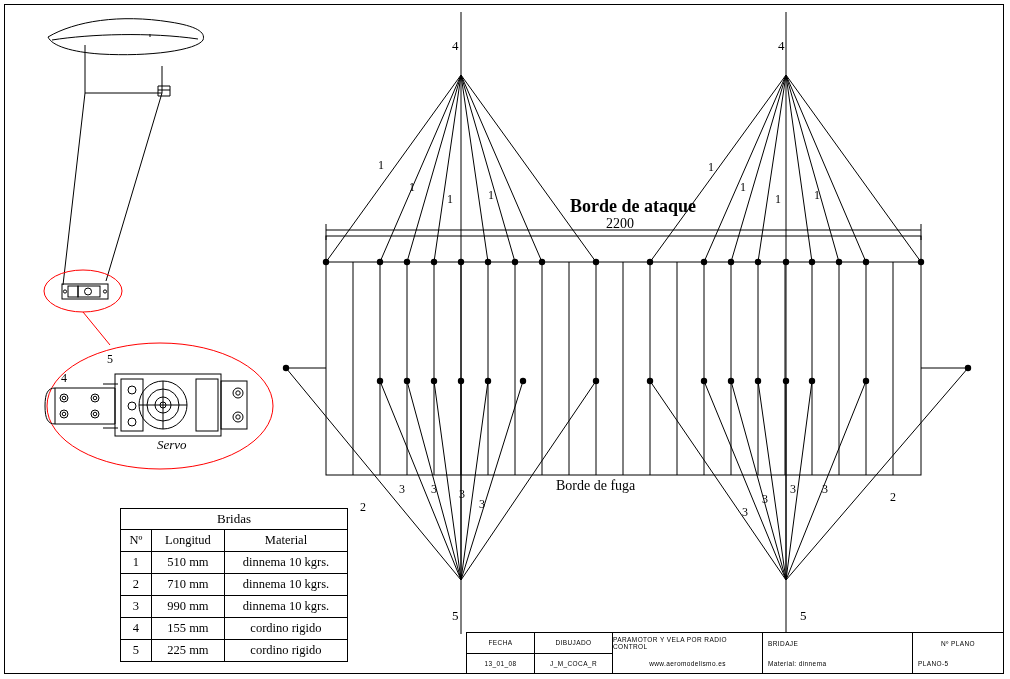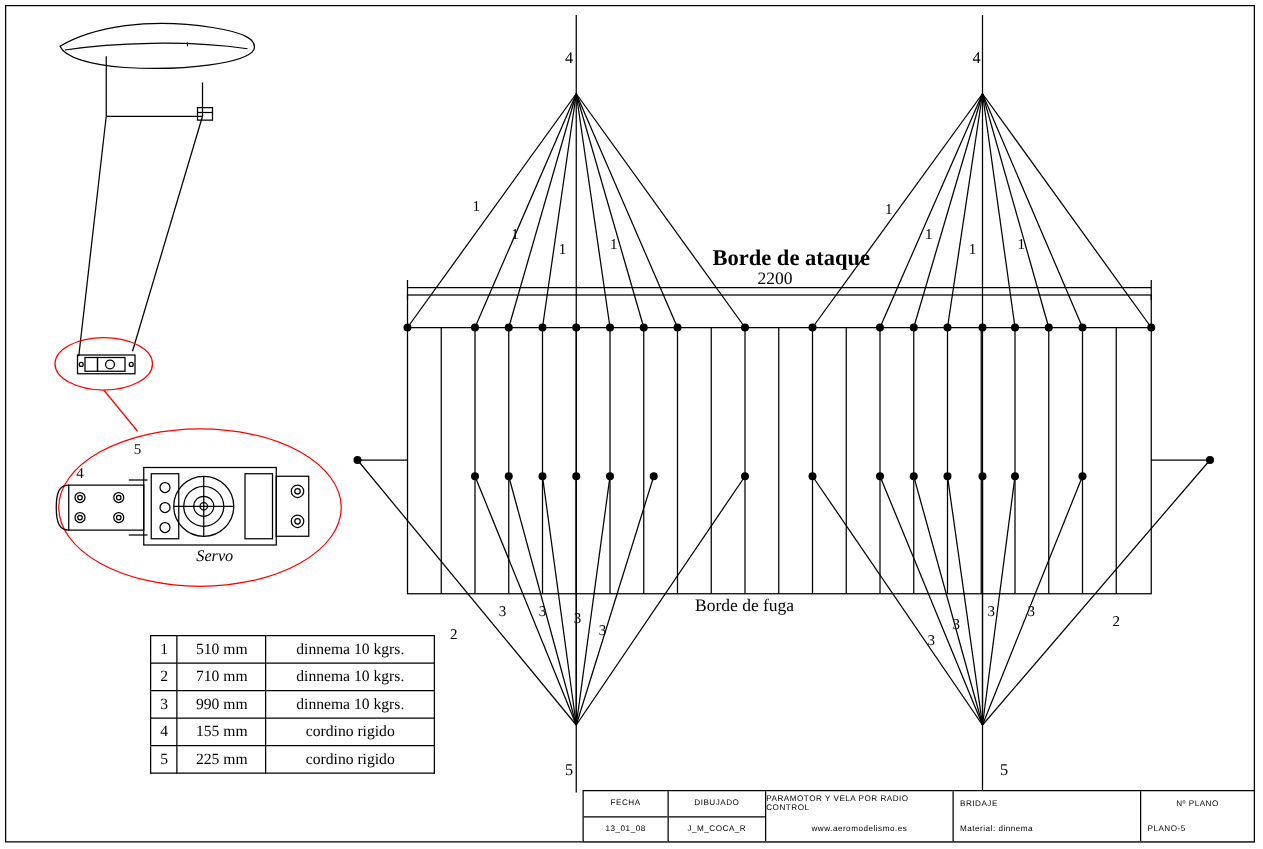--- a/index.html
+++ b/index.html
@@ -244,21 +244,27 @@
   <div class="lbl" style="left:479px;top:497px;font-size:12px;">3</div>
   <div class="lbl" style="left:742px;top:505px;font-size:12px;">3</div>
   <div class="lbl" style="left:762px;top:492px;font-size:12px;">3</div>
   <div class="lbl" style="left:790px;top:482px;font-size:12px;">3</div>
   <div class="lbl" style="left:822px;top:482px;font-size:12px;">3</div>
 
   <div class="lbl" style="left:107px;top:352px;font-size:12px;">5</div>
   <div class="lbl" style="left:61px;top:371px;font-size:12px;">4</div>
 
   <table class="bridas">
+    <caption>Bridas</caption>
     <tbody>
+        <tr>
+      <th class="c0">Nº</th>
+      <th class="c1">Longitud</th>
+      <th class="c2">Material</th>
+    </tr>
     <tr>
       <td>1</td>
       <td>510 mm</td>
       <td>dinnema 10 kgrs.</td>
     </tr>
     <tr>
       <td>2</td>
       <td>710 mm</td>
       <td>dinnema 10 kgrs.</td>
     </tr>

